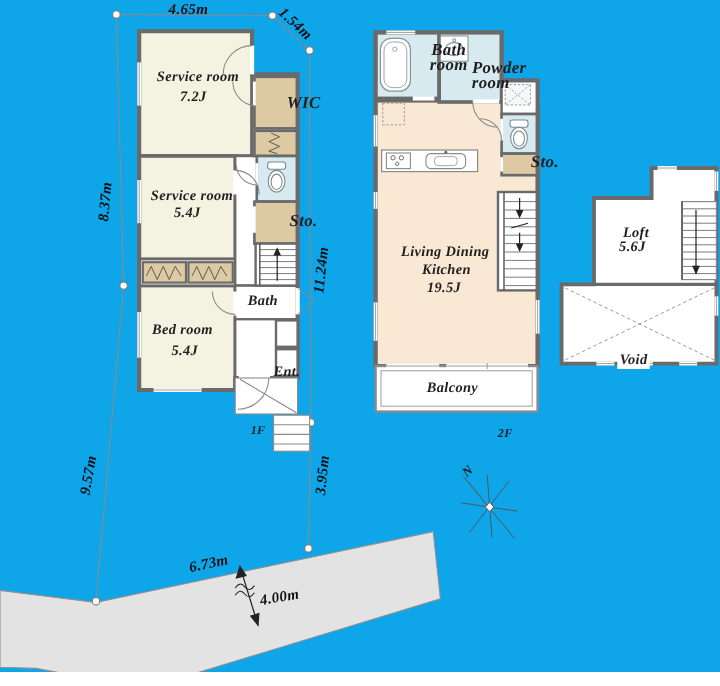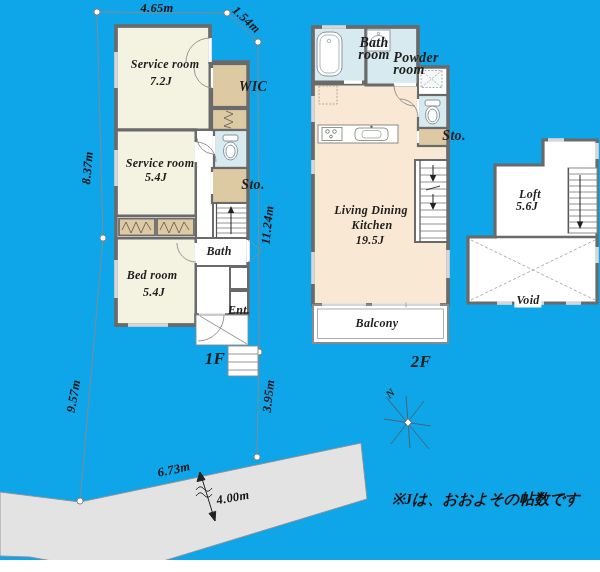--- a/index.html
+++ b/index.html
@@ -3,21 +3,21 @@
 <meta charset="utf-8">
 <style>
   html,body{margin:0;padding:0;background:#fff;}
   #stage{position:relative;width:600px;height:560px;background:#0ea5e9;overflow:hidden;
          font-family:"Liberation Serif","DejaVu Serif",serif;}
   #stage svg{position:absolute;left:0;top:0;}
   .lbl{position:absolute;white-space:nowrap;transform:translate(-50%,-50%);
        font:italic 700 12px "Liberation Serif","DejaVu Serif",serif;color:#1e1e1e;letter-spacing:.3px;}
   .sm{font-size:14px;padding-left:44px;}
   .dim{font-size:12.5px;color:#101010;}
-  .floor{font-size:17px;}
+  .floor{font-size:10px;}
   .bg{background:#fff;padding:0 2px;}
   .note{position:absolute;white-space:nowrap;transform:none;
         font:italic 700 15px "Liberation Serif","DejaVu Serif",serif;color:#101010;}
   .north{font:italic 700 11px "Liberation Serif","DejaVu Serif",serif;}
 </style>
 </head>
 <body>
 
 <div id="stage">
 
@@ -289,15 +289,14 @@
   <div class="lbl" style="left:370px;top:240px;">19.5J</div>
   <div class="lbl" style="left:377px;top:323px;">Balcony</div>
   <div class="lbl floor" style="left:421px;top:362px;">2F</div>
 
   <div class="lbl" style="left:530px;top:194px;">Loft</div>
   <div class="lbl" style="left:527px;top:206px;">5.6J</div>
   <div class="lbl bg" style="left:528px;top:272px;margin-top:28px;">Void</div>
 
   <div class="lbl north" style="left:390px;top:393px;transform:translate(-50%,-50%) rotate(-40deg);">N</div>
 
-  <div class="note" style="left:392px;top:488px;">※Jは、おおよその帖数です</div>
 
 </div>
 
 </body></html>

